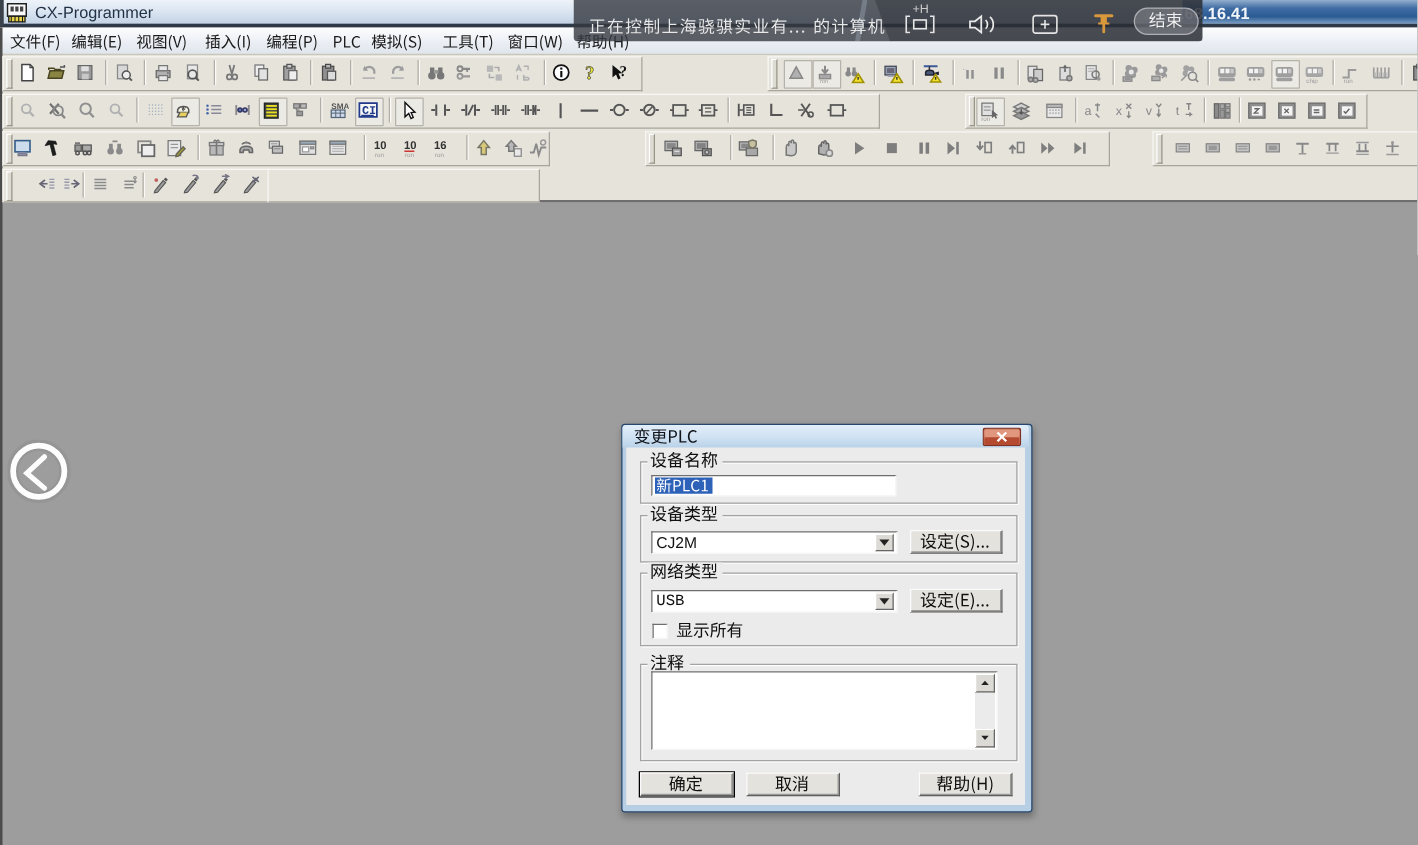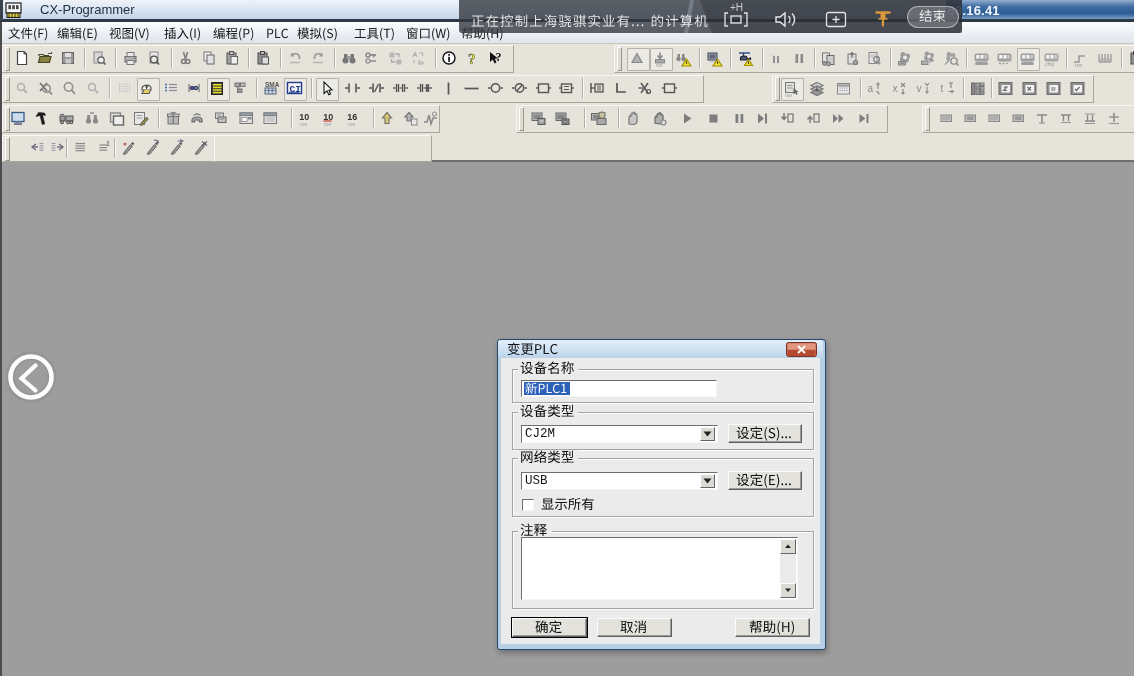--- a/index.html
+++ b/index.html
@@ -18,21 +18,21 @@
 <rect x="1" y="1" width="15" height="10" fill="#fafafa" stroke="#222" stroke-width="1.2"></rect>
 <rect x="3.4" y="3.2" width="2.6" height="4" fill="#444"></rect>
       <rect x="7.2" y="3.2" width="2.6" height="4" fill="#444"></rect>
       <rect x="11" y="3.2" width="2.6" height="4" fill="#444"></rect>
 <rect x="2" y="11" width="13" height="4.5" fill="#e8d44a" stroke="#222" stroke-width="1.1"></rect>
 <line x1="4" y1="11" x2="4" y2="15.5" stroke="#111" stroke-width="0.8"></line>
       <line x1="7" y1="11" x2="7" y2="15.5" stroke="#111" stroke-width="0.8"></line>
       <line x1="10" y1="11" x2="10" y2="15.5" stroke="#111" stroke-width="0.8"></line>
       <line x1="13" y1="11" x2="13" y2="15.5" stroke="#111" stroke-width="0.8"></line>
 </svg>
-<div class="abs" style="left:40px;top:2px;color:#223246;font-size:13px">CX-Programmer</div>
+<div class="abs" style="left:28px;top:2px;color:#223246;font-size:13px">CX-Programmer</div>
 <div class="abs" style="left:0;top:22px;width:1134px;height:22px;background:linear-gradient(#fcfdfe,#e9edf3 60%,#dfe5ec)"></div>
 <div class="abs" style="left:8px;top:27px;">
       <svg class="tx" width="41" height="14" viewBox="0 0 41 14">
         <path d="M5.3 0.7C5.7 1.3 6.1 2.2 6.2 2.7L7.2 2.3C7.1 1.8 6.6 1 6.3 0.4ZM0.6 2.7L0.6 3.6L2.6 3.6C3.3 5.5 4.3 7.2 5.6 8.5C4.2 9.7 2.5 10.5 0.5 11.1C0.6 11.3 0.9 11.8 1 12C3.1 11.3 4.9 10.4 6.3 9.2C7.7 10.4 9.4 11.3 11.4 11.9C11.6 11.7 11.9 11.2 12.1 11.1C10.1 10.6 8.4 9.7 7 8.5C8.3 7.2 9.2 5.6 10 3.6L11.9 3.6L11.9 2.7ZM6.3 7.8C5.1 6.6 4.2 5.2 3.6 3.6L8.9 3.6C8.3 5.3 7.4 6.7 6.3 7.8ZM16.5 6.7L16.5 7.7L20.1 7.7L20.1 12L21 12L21 7.7L24.4 7.7L24.4 6.7L21 6.7L21 4L23.9 4L23.9 3.1L21 3.1L21 0.6L20.1 0.6L20.1 3.1L18.4 3.1C18.5 2.5 18.7 1.9 18.8 1.3L17.9 1.1C17.6 2.8 17.1 4.4 16.4 5.4C16.6 5.5 17 5.8 17.2 5.9C17.5 5.4 17.8 4.7 18.1 4L20.1 4L20.1 6.7ZM15.8 0.5C15.2 2.4 14.1 4.3 12.9 5.5C13.1 5.8 13.3 6.2 13.4 6.5C13.8 6 14.2 5.5 14.6 5L14.6 12L15.5 12L15.5 3.5C16 2.7 16.4 1.7 16.7 0.8ZM28 13.4L28.7 13.1C27.6 11.4 27.1 9.2 27.1 7.1C27.1 5 27.6 2.9 28.7 1.1L28 0.8C26.8 2.7 26.1 4.7 26.1 7.1C26.1 9.6 26.8 11.6 28 13.4ZM30.5 11L31.6 11L31.6 6.9L35.1 6.9L35.1 5.9L31.6 5.9L31.6 2.8L35.8 2.8L35.8 1.8L30.5 1.8ZM37.4 13.4C38.5 11.6 39.2 9.6 39.2 7.1C39.2 4.7 38.5 2.7 37.4 0.8L36.6 1.1C37.7 2.9 38.3 5 38.3 7.1C38.3 9.2 37.7 11.4 36.6 13.1Z" fill="#1c1c1c"></path>
       </svg>
     </div>
 <div class="abs" style="left:57px;top:27px;">
       <svg class="tx" width="41" height="14" viewBox="0 0 41 14">
         <path d="M0.5 10.3L0.7 11.2C1.8 10.8 3.1 10.2 4.3 9.7L4.2 9C2.8 9.5 1.4 10 0.5 10.3ZM0.8 5.7C0.9 5.6 1.2 5.6 2.6 5.4C2.1 6.2 1.7 6.8 1.5 7C1.1 7.5 0.8 7.8 0.6 7.9C0.7 8.1 0.8 8.6 0.9 8.7C1.1 8.6 1.5 8.4 4.2 7.8C4.2 7.6 4.2 7.3 4.2 7L2.1 7.5C3 6.3 3.8 4.9 4.5 3.5L3.8 3.1C3.6 3.6 3.3 4.1 3.1 4.5L1.7 4.7C2.4 3.6 3.1 2.2 3.6 0.8L2.7 0.5C2.2 2 1.4 3.7 1.1 4.1C0.9 4.5 0.7 4.8 0.5 4.9C0.6 5.1 0.7 5.5 0.8 5.7ZM7.8 6.6L7.8 8.5L6.8 8.5L6.8 6.6ZM8.4 6.6L9.3 6.6L9.3 8.5L8.4 8.5ZM6 5.8L6 11.9L6.8 11.9L6.8 9.2L7.8 9.2L7.8 11.6L8.4 11.6L8.4 9.2L9.3 9.2L9.3 11.6L10 11.6L10 9.2L10.9 9.2L10.9 11.1C10.9 11.2 10.9 11.2 10.8 11.2C10.7 11.2 10.5 11.2 10.2 11.2C10.3 11.4 10.4 11.7 10.4 11.9C10.8 11.9 11.1 11.9 11.4 11.8C11.6 11.7 11.6 11.4 11.6 11.1L11.6 5.8L10.9 5.8ZM10 6.6L10.9 6.6L10.9 8.5L10 8.5ZM7.6 0.7C7.8 1 8 1.5 8.1 1.8L5.2 1.8L5.2 4.6C5.2 6.5 5.1 9.3 3.9 11.3C4.1 11.3 4.5 11.6 4.7 11.8C5.8 9.8 6 6.8 6 4.8L11.5 4.8L11.5 1.8L9.1 1.8C9 1.4 8.7 0.9 8.4 0.4ZM6 2.7L10.6 2.7L10.6 4L6 4ZM19.4 1.6L22.7 1.6L22.7 2.9L19.4 2.9ZM18.5 0.9L18.5 3.6L23.6 3.6L23.6 0.9ZM13.5 6.8C13.6 6.8 14 6.7 14.4 6.7L15.6 6.7L15.6 8.5L13 8.9L13.2 9.8L15.6 9.3L15.6 11.9L16.4 11.9L16.4 9.2L17.8 8.9L17.8 8.1L16.4 8.3L16.4 6.7L17.6 6.7L17.6 5.8L16.4 5.8L16.4 3.9L15.6 3.9L15.6 5.8L14.3 5.8C14.7 5 15.1 3.9 15.3 2.9L17.6 2.9L17.6 2L15.6 2C15.7 1.5 15.8 1.1 15.9 0.7L14.9 0.5C14.9 1 14.8 1.5 14.7 2L13.1 2L13.1 2.9L14.5 2.9C14.2 3.9 13.9 4.7 13.8 5C13.6 5.6 13.4 6 13.2 6C13.3 6.2 13.5 6.7 13.5 6.8ZM22.7 5.1L22.7 6.2L19.5 6.2L19.5 5.1ZM17.5 10.1L17.6 10.9L22.7 10.5L22.7 12L23.6 12L23.6 10.4L24.5 10.3L24.5 9.6L23.6 9.6L23.6 5.1L24.4 5.1L24.4 4.3L17.8 4.3L17.8 5.1L18.6 5.1L18.6 10ZM22.7 6.9L22.7 8L19.5 8L19.5 6.9ZM22.7 8.7L22.7 9.7L19.5 9.9L19.5 8.7ZM28 13.4L28.7 13.1C27.6 11.4 27.1 9.2 27.1 7.1C27.1 5 27.6 2.9 28.7 1.1L28 0.8C26.8 2.7 26.1 4.7 26.1 7.1C26.1 9.6 26.8 11.6 28 13.4ZM30.5 11L35.9 11L35.9 10L31.6 10L31.6 6.7L35.1 6.7L35.1 5.7L31.6 5.7L31.6 2.8L35.8 2.8L35.8 1.8L30.5 1.8ZM37.8 13.4C39 11.6 39.7 9.6 39.7 7.1C39.7 4.7 39 2.7 37.8 0.8L37.1 1.1C38.2 2.9 38.7 5 38.7 7.1C38.7 9.2 38.2 11.4 37.1 13.1Z" fill="#1c1c1c"></path>
       </svg>
@@ -875,21 +875,21 @@
       </svg>
     </div>
 <div class="abs" style="left:512px;top:412px;width:300px;height:36px;border:1px solid #a3a3a3;box-shadow:1px 1px 0 #fdfdfd, inset 1px 1px 0 #fdfdfd"></div>
 <div class="abs" style="left:518px;top:404px;width:60px;height:15px;background:#ebebeb"></div>
 <div class="abs" style="left:520px;top:404px;">
       <svg class="tx" width="55" height="15" viewBox="0 0 55 15">
         <path d="M1.7 1.4C2.4 2.1 3.3 3 3.7 3.6L4.4 2.9C4 2.3 3.1 1.4 2.3 0.8ZM0.6 4.8L0.6 5.8L2.5 5.8L2.5 10.7C2.5 11.3 2.1 11.8 1.8 11.9C2 12.1 2.3 12.6 2.4 12.8C2.6 12.5 3 12.3 5.4 10.5C5.2 10.3 5.1 9.9 5 9.6L3.5 10.7L3.5 4.8ZM6.7 1.1L6.7 2.6C6.7 3.6 6.4 4.7 4.6 5.5C4.8 5.7 5.1 6.1 5.2 6.3C7.2 5.3 7.6 3.9 7.6 2.6L7.6 2L10.1 2L10.1 4.2C10.1 5.2 10.2 5.6 11.2 5.6C11.3 5.6 12 5.6 12.2 5.6C12.5 5.6 12.8 5.6 12.9 5.6C12.9 5.3 12.9 4.9 12.8 4.7C12.7 4.7 12.4 4.7 12.2 4.7C12 4.7 11.4 4.7 11.3 4.7C11 4.7 11 4.6 11 4.2L11 1.1ZM10.9 7.5C10.5 8.6 9.7 9.5 8.8 10.2C7.9 9.5 7.2 8.6 6.7 7.5ZM5.2 6.6L5.2 7.5L5.9 7.5L5.7 7.6C6.3 8.9 7.1 9.9 8 10.8C7 11.5 5.8 11.9 4.6 12.2C4.8 12.4 5 12.8 5.1 13.1C6.4 12.7 7.7 12.2 8.8 11.5C9.8 12.2 11.1 12.8 12.5 13.1C12.6 12.8 12.9 12.4 13.1 12.2C11.8 11.9 10.6 11.5 9.6 10.8C10.8 9.8 11.7 8.5 12.3 6.8L11.6 6.5L11.5 6.6ZM22.9 2.6C22.3 3.3 21.4 3.9 20.4 4.5C19.4 4 18.7 3.4 18.1 2.8L18.2 2.6ZM18.6 0.5C17.9 1.7 16.6 3.1 14.6 4C14.9 4.2 15.2 4.5 15.3 4.8C16.1 4.4 16.8 3.9 17.4 3.4C17.9 4 18.6 4.5 19.3 4.9C17.7 5.6 15.8 6.1 14 6.4C14.2 6.6 14.4 7 14.5 7.3C16.4 7 18.5 6.4 20.4 5.5C22.1 6.3 24.1 6.9 26.2 7.1C26.3 6.8 26.6 6.4 26.8 6.2C24.9 6 23 5.6 21.5 4.9C22.8 4.2 23.9 3.2 24.6 2.1L23.9 1.7L23.7 1.7L19 1.7C19.3 1.4 19.5 1.1 19.7 0.8ZM17 10.2L19.9 10.2L19.9 11.8L17 11.8ZM17 9.4L17 8L19.9 8L19.9 9.4ZM23.7 10.2L23.7 11.8L20.9 11.8L20.9 10.2ZM23.7 9.4L20.9 9.4L20.9 8L23.7 8ZM15.9 7.1L15.9 13.1L17 13.1L17 12.7L23.7 12.7L23.7 13.1L24.8 13.1L24.8 7.1ZM37.3 0.8C37 1.4 36.4 2.2 36 2.8L36.8 3.1C37.3 2.6 37.9 1.9 38.4 1.2ZM29.7 1.3C30.2 1.8 30.8 2.6 31.1 3.2L32 2.7C31.7 2.2 31.1 1.4 30.5 0.9ZM33.5 0.6L33.5 3.2L28.2 3.2L28.2 4.2L32.6 4.2C31.5 5.3 29.7 6.3 27.9 6.7C28.1 6.9 28.4 7.3 28.6 7.5C30.4 7 32.3 5.9 33.5 4.6L33.5 6.8L34.5 6.8L34.5 4.8C36.2 5.7 38.2 6.8 39.3 7.5L39.8 6.6C38.7 6 36.8 5 35.1 4.2L39.9 4.2L39.9 3.2L34.5 3.2L34.5 0.6ZM33.5 7.1C33.4 7.7 33.3 8.2 33.2 8.6L28.1 8.6L28.1 9.6L32.9 9.6C32.2 10.8 30.8 11.7 27.8 12.1C28 12.4 28.3 12.8 28.4 13.1C31.7 12.5 33.3 11.4 34 9.7C35 11.6 36.9 12.7 39.7 13.1C39.8 12.8 40.1 12.4 40.3 12.1C37.8 11.9 36 11 35 9.6L39.9 9.6L39.9 8.6L34.3 8.6C34.4 8.2 34.5 7.7 34.6 7.1ZM49.4 1.4L49.4 5.9L50.4 5.9L50.4 1.4ZM52 0.7L52 6.7C52 6.9 51.9 7 51.7 7C51.5 7 50.8 7 50 7C50.2 7.2 50.3 7.6 50.4 7.9C51.4 7.9 52 7.9 52.4 7.7C52.8 7.6 52.9 7.3 52.9 6.8L52.9 0.7ZM46.1 2L46.1 3.9L44.4 3.9L44.4 3.8L44.4 2ZM41.7 3.9L41.7 4.8L43.4 4.8C43.2 5.7 42.8 6.7 41.6 7.4C41.8 7.5 42.1 7.9 42.3 8.1C43.7 7.2 44.2 6 44.3 4.8L46.1 4.8L46.1 7.7L47 7.7L47 4.8L48.6 4.8L48.6 3.9L47 3.9L47 2L48.3 2L48.3 1.1L42.2 1.1L42.2 2L43.5 2L43.5 3.8L43.5 3.9ZM47.2 7.5L47.2 9L42.9 9L42.9 9.9L47.2 9.9L47.2 11.7L41.4 11.7L41.4 12.6L53.7 12.6L53.7 11.7L48.2 11.7L48.2 9.9L52.3 9.9L52.3 9L48.2 9L48.2 7.5Z" fill="#111"></path>
       </svg>
     </div>
 <div class="abs" style="left:521px;top:425px;width:197px;height:18px;background:#fff;border-top:1.5px solid #6e6e6e;border-left:1.5px solid #6e6e6e;border-bottom:1.5px solid #f6f6f6;border-right:1.5px solid #f6f6f6;box-sizing:border-box"></div>
-<div class="abs" style="left:525px;top:427px;font-family:Liberation Mono, monospace;font-size:12.5px;color:#111">CJ2M</div>
+<div class="abs" style="left:525px;top:427px;font-family:Liberation Sans, sans-serif;font-size:12.5px;color:#111">CJ2M</div>
 <div class="abs" style="left:700px;top:427px;width:15px;height:14px;background:#dcdad4;border-top:1px solid #fff;border-left:1px solid #fff;border-bottom:1px solid #666;border-right:1px solid #666;box-sizing:border-box"></div>
 <svg class="abs" style="left:703px;top:431px" width="9" height="6" viewBox="0 0 9 6">
       <path d="M0.5 0.5 L8.5 0.5 L4.5 5.5 Z" fill="#222"></path>
     </svg>
 <div class="abs" style="left:728px;top:424px;width:74px;height:19px;background:#e4e2dc;border-top:1.5px solid #fbfbfb;border-left:1.5px solid #fbfbfb;border-bottom:1.5px solid #5f5f5f;border-right:1.5px solid #5f5f5f;box-sizing:border-box;box-shadow:inset -1px -1px 0 #9a9a9a"></div>
 <div class="abs" style="left:736px;top:426px">
       <svg class="tx" width="56" height="15" viewBox="0 0 56 15">
         <path d="M1.7 1.4C2.4 2.1 3.3 3 3.7 3.6L4.4 2.9C4 2.3 3.1 1.4 2.3 0.8ZM0.6 4.8L0.6 5.8L2.5 5.8L2.5 10.7C2.5 11.3 2.1 11.8 1.8 11.9C2 12.1 2.3 12.6 2.4 12.8C2.6 12.5 3 12.3 5.4 10.5C5.2 10.3 5.1 9.9 5 9.6L3.5 10.7L3.5 4.8ZM6.7 1.1L6.7 2.6C6.7 3.6 6.4 4.7 4.6 5.5C4.8 5.7 5.1 6.1 5.2 6.3C7.2 5.3 7.6 3.9 7.6 2.6L7.6 2L10.1 2L10.1 4.2C10.1 5.2 10.2 5.6 11.2 5.6C11.3 5.6 12 5.6 12.2 5.6C12.5 5.6 12.8 5.6 12.9 5.6C12.9 5.3 12.9 4.9 12.8 4.7C12.7 4.7 12.4 4.7 12.2 4.7C12 4.7 11.4 4.7 11.3 4.7C11 4.7 11 4.6 11 4.2L11 1.1ZM10.9 7.5C10.5 8.6 9.7 9.5 8.8 10.2C7.9 9.5 7.2 8.6 6.7 7.5ZM5.2 6.6L5.2 7.5L5.9 7.5L5.7 7.6C6.3 8.9 7.1 9.9 8 10.8C7 11.5 5.8 11.9 4.6 12.2C4.8 12.4 5 12.8 5.1 13.1C6.4 12.7 7.7 12.2 8.8 11.5C9.8 12.2 11.1 12.8 12.5 13.1C12.6 12.8 12.9 12.4 13.1 12.2C11.8 11.9 10.6 11.5 9.6 10.8C10.8 9.8 11.7 8.5 12.3 6.8L11.6 6.5L11.5 6.6ZM16.6 6.9C16.4 9.3 15.6 11.3 14.1 12.4C14.3 12.6 14.8 12.9 14.9 13.1C15.8 12.3 16.5 11.3 17 10C18.2 12.4 20.3 12.9 23.1 12.9L26.3 12.9C26.3 12.6 26.5 12.1 26.7 11.8C26 11.9 23.7 11.9 23.1 11.9C22.3 11.9 21.6 11.8 20.9 11.7L20.9 8.9L25 8.9L25 8L20.9 8L20.9 5.8L24.4 5.8L24.4 4.8L16.5 4.8L16.5 5.8L19.9 5.8L19.9 11.4C18.7 11 17.9 10.2 17.4 8.7C17.5 8.2 17.6 7.6 17.7 7ZM19.4 0.8C19.6 1.2 19.9 1.7 20 2.1L14.7 2.1L14.7 5.1L15.7 5.1L15.7 3.1L25 3.1L25 5.1L26.1 5.1L26.1 2.1L21.2 2.1C21.1 1.7 20.7 1 20.4 0.5ZM30.5 14.7L31.2 14.3C30 12.4 29.5 10.1 29.5 7.8C29.5 5.5 30 3.2 31.2 1.2L30.5 0.9C29.2 2.9 28.5 5.1 28.5 7.8C28.5 10.4 29.2 12.6 30.5 14.7ZM35.9 12.2C38 12.2 39.3 10.9 39.3 9.3C39.3 7.9 38.4 7.2 37.3 6.7L35.8 6.1C35.1 5.7 34.2 5.4 34.2 4.4C34.2 3.5 34.9 3 36.1 3C37 3 37.7 3.3 38.3 3.9L39 3.1C38.3 2.4 37.2 1.9 36.1 1.9C34.2 1.9 32.9 3 32.9 4.5C32.9 5.9 34 6.7 34.9 7L36.4 7.7C37.3 8.1 38 8.4 38 9.5C38 10.4 37.3 11.1 35.9 11.1C34.9 11.1 33.9 10.6 33.2 9.8L32.4 10.7C33.3 11.6 34.5 12.2 35.9 12.2ZM41.2 14.7C42.5 12.6 43.2 10.4 43.2 7.8C43.2 5.1 42.5 2.9 41.2 0.9L40.5 1.2C41.6 3.2 42.2 5.5 42.2 7.8C42.2 10.1 41.6 12.4 40.5 14.3ZM46.4 12.2C46.9 12.2 47.3 11.8 47.3 11.2C47.3 10.7 46.9 10.3 46.4 10.3C45.9 10.3 45.5 10.7 45.5 11.2C45.5 11.8 45.9 12.2 46.4 12.2ZM50.2 12.2C50.7 12.2 51.1 11.8 51.1 11.2C51.1 10.7 50.7 10.3 50.2 10.3C49.7 10.3 49.3 10.7 49.3 11.2C49.3 11.8 49.7 12.2 50.2 12.2ZM54 12.2C54.4 12.2 54.8 11.8 54.8 11.2C54.8 10.7 54.4 10.3 54 10.3C53.4 10.3 53.1 10.7 53.1 11.2C53.1 11.8 53.4 12.2 54 12.2Z" fill="#111"></path>
       </svg>
     </div>

